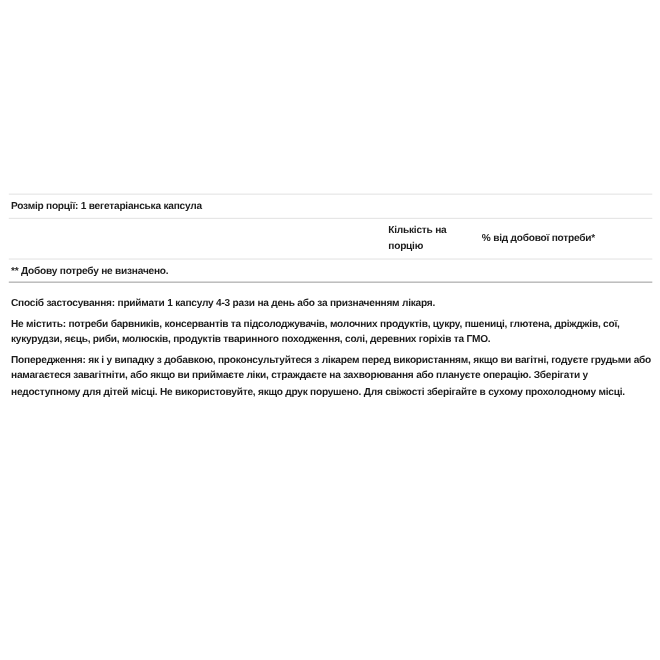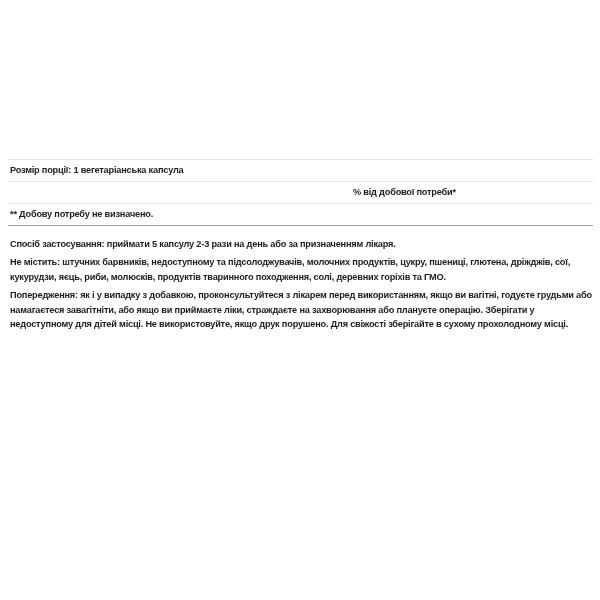--- a/index.html
+++ b/index.html
@@ -12,21 +12,21 @@
     position: relative;
     width: 600px;
     height: 600px;
     overflow: hidden;
     font-family: "Liberation Sans", sans-serif;
     font-weight: bold;
     color: #1c1c1c;
   }
   .panel {
     position: absolute;
-    top: 159px;
+    top: 176px;
     left: 8px;
     width: 585px;
     font-size: 9.2px;
     letter-spacing: -0.2px;
     line-height: 14.5px;
   }
   .facts-table { width: 100%; }
   .t-row {
     display: flex;
     align-items: flex-start;
@@ -54,29 +54,30 @@
 
   <div class="facts-table">
 
     <div class="t-row full">
       <span class="cfull">Розмір порції: 1 вегетаріанська капсула</span>
     </div>
 
 
     <div class="t-row header-row">
       <span class="c1"></span>
+      <span class="c2">Кількість на порцію</span>
       <span class="c3">% від добової потреби*</span>
     </div>
 
 
     <div class="t-row full bottom-rule">
       <span class="cfull">** Добову потребу не визначено.</span>
     </div>
 
   </div>
 
   <div class="paragraphs">
-    <p class="first">Спосіб застосування: приймати 5 капсулу 2-3 рази на день або за призначенням лікаря.</p>
-    <p>Не містить: штучних барвників, недоступному та підсолоджувачів, молочних продуктів, цукру, пшениці, глютена, дріжджів, сої, кукурудзи, яєць, риби, молюсків, продуктів тваринного походження, солі, деревних горіхів та ГМО.</p>
+    <p class="first">Спосіб застосування: приймати 1 капсулу 4-3 рази на день або за призначенням лікаря.</p>
+    <p>Не містить: потреби барвників, консервантів та підсолоджувачів, молочних продуктів, цукру, пшениці, глютена, дріжджів, сої, кукурудзи, яєць, риби, молюсків, продуктів тваринного походження, солі, деревних горіхів та ГМО.</p>
     <p>Попередження: як і у випадку з добавкою, проконсультуйтеся з лікарем перед використанням, якщо ви вагітні, годуєте грудьми або намагаєтеся завагітніти, або якщо ви приймаєте ліки, страждаєте на захворювання або плануєте операцію. Зберігати у недоступному для дітей місці. Не використовуйте, якщо друк порушено. Для свіжості зберігайте в сухому прохолодному місці.</p>
   </div>
 
 </div>
 
 </body></html>

